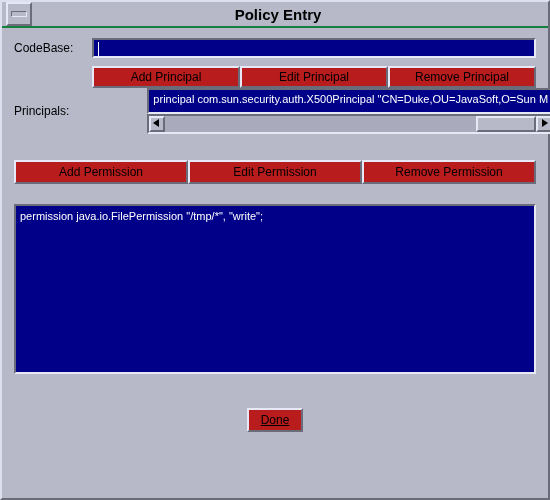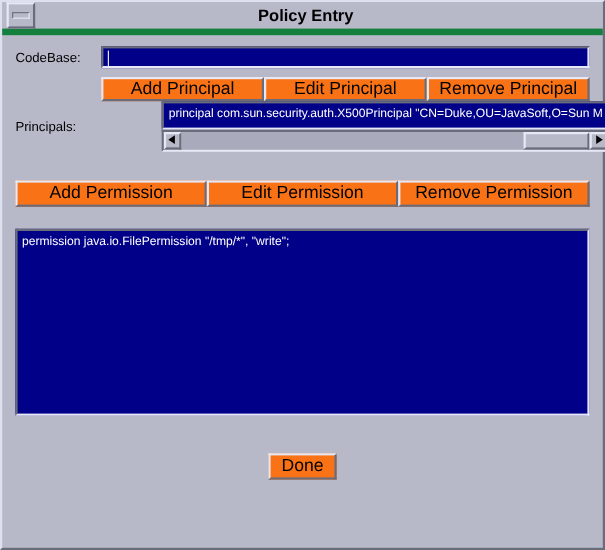--- a/index.html
+++ b/index.html
@@ -19,21 +19,21 @@
     background: #b7b9c9;
     border: 2px solid;
     border-color: #dde0ef #6a6c7a #6a6c7a #dde0ef;
     position: relative;
   }
   .titlebar {
     display: flex;
     align-items: center;
     height: 24px;
     background: #b7b9c9;
-    border-bottom: 6px solid #15803d;
+    border-bottom: 2px solid #15803d;
   }
   .sysmenu {
     width: 22px;
     height: 20px;
     margin: 2px 4px;
     background: #b7b9c9;
     border: 2px solid;
     border-color: #e6e8f6 #6a6c7a #6a6c7a #e6e8f6;
     position: relative;
   }
@@ -82,25 +82,25 @@
     position: relative;
   }
   .tf .caret {
     position: absolute;
     left: 4px; top: 2px;
     width: 1px; height: 14px;
     background: #fff;
   }
 
   .btn {
-    background: #f97316;
+    background: #b91c1c;
     border: 2px solid;
     border-color: #e6e8f6 #6a6c7a #6a6c7a #e6e8f6;
     text-align: right;
-    font-size: 16px;
+    font-size: 12px;
     color: #000;
     box-sizing: border-box;
     cursor: default;
     user-select: none;
     display: flex;
     align-items: center;
     justify-content: center;
   }
 
   .prin-btn-row {
@@ -214,20 +214,21 @@
   .footer {
     text-align: center;
     margin-top: 34px;
   }
   .footer .btn {
     display: inline-flex;
     min-width: 56px;
     height: 24px;
     padding: 0 10px;
     margin: 0 4px;
+    text-decoration: underline;
   }
 </style>
 </head>
 <body>
 
 <div class="window">
 
   <div class="titlebar">
     <div class="sysmenu"></div>
     <div class="title">Policy Entry</div>

